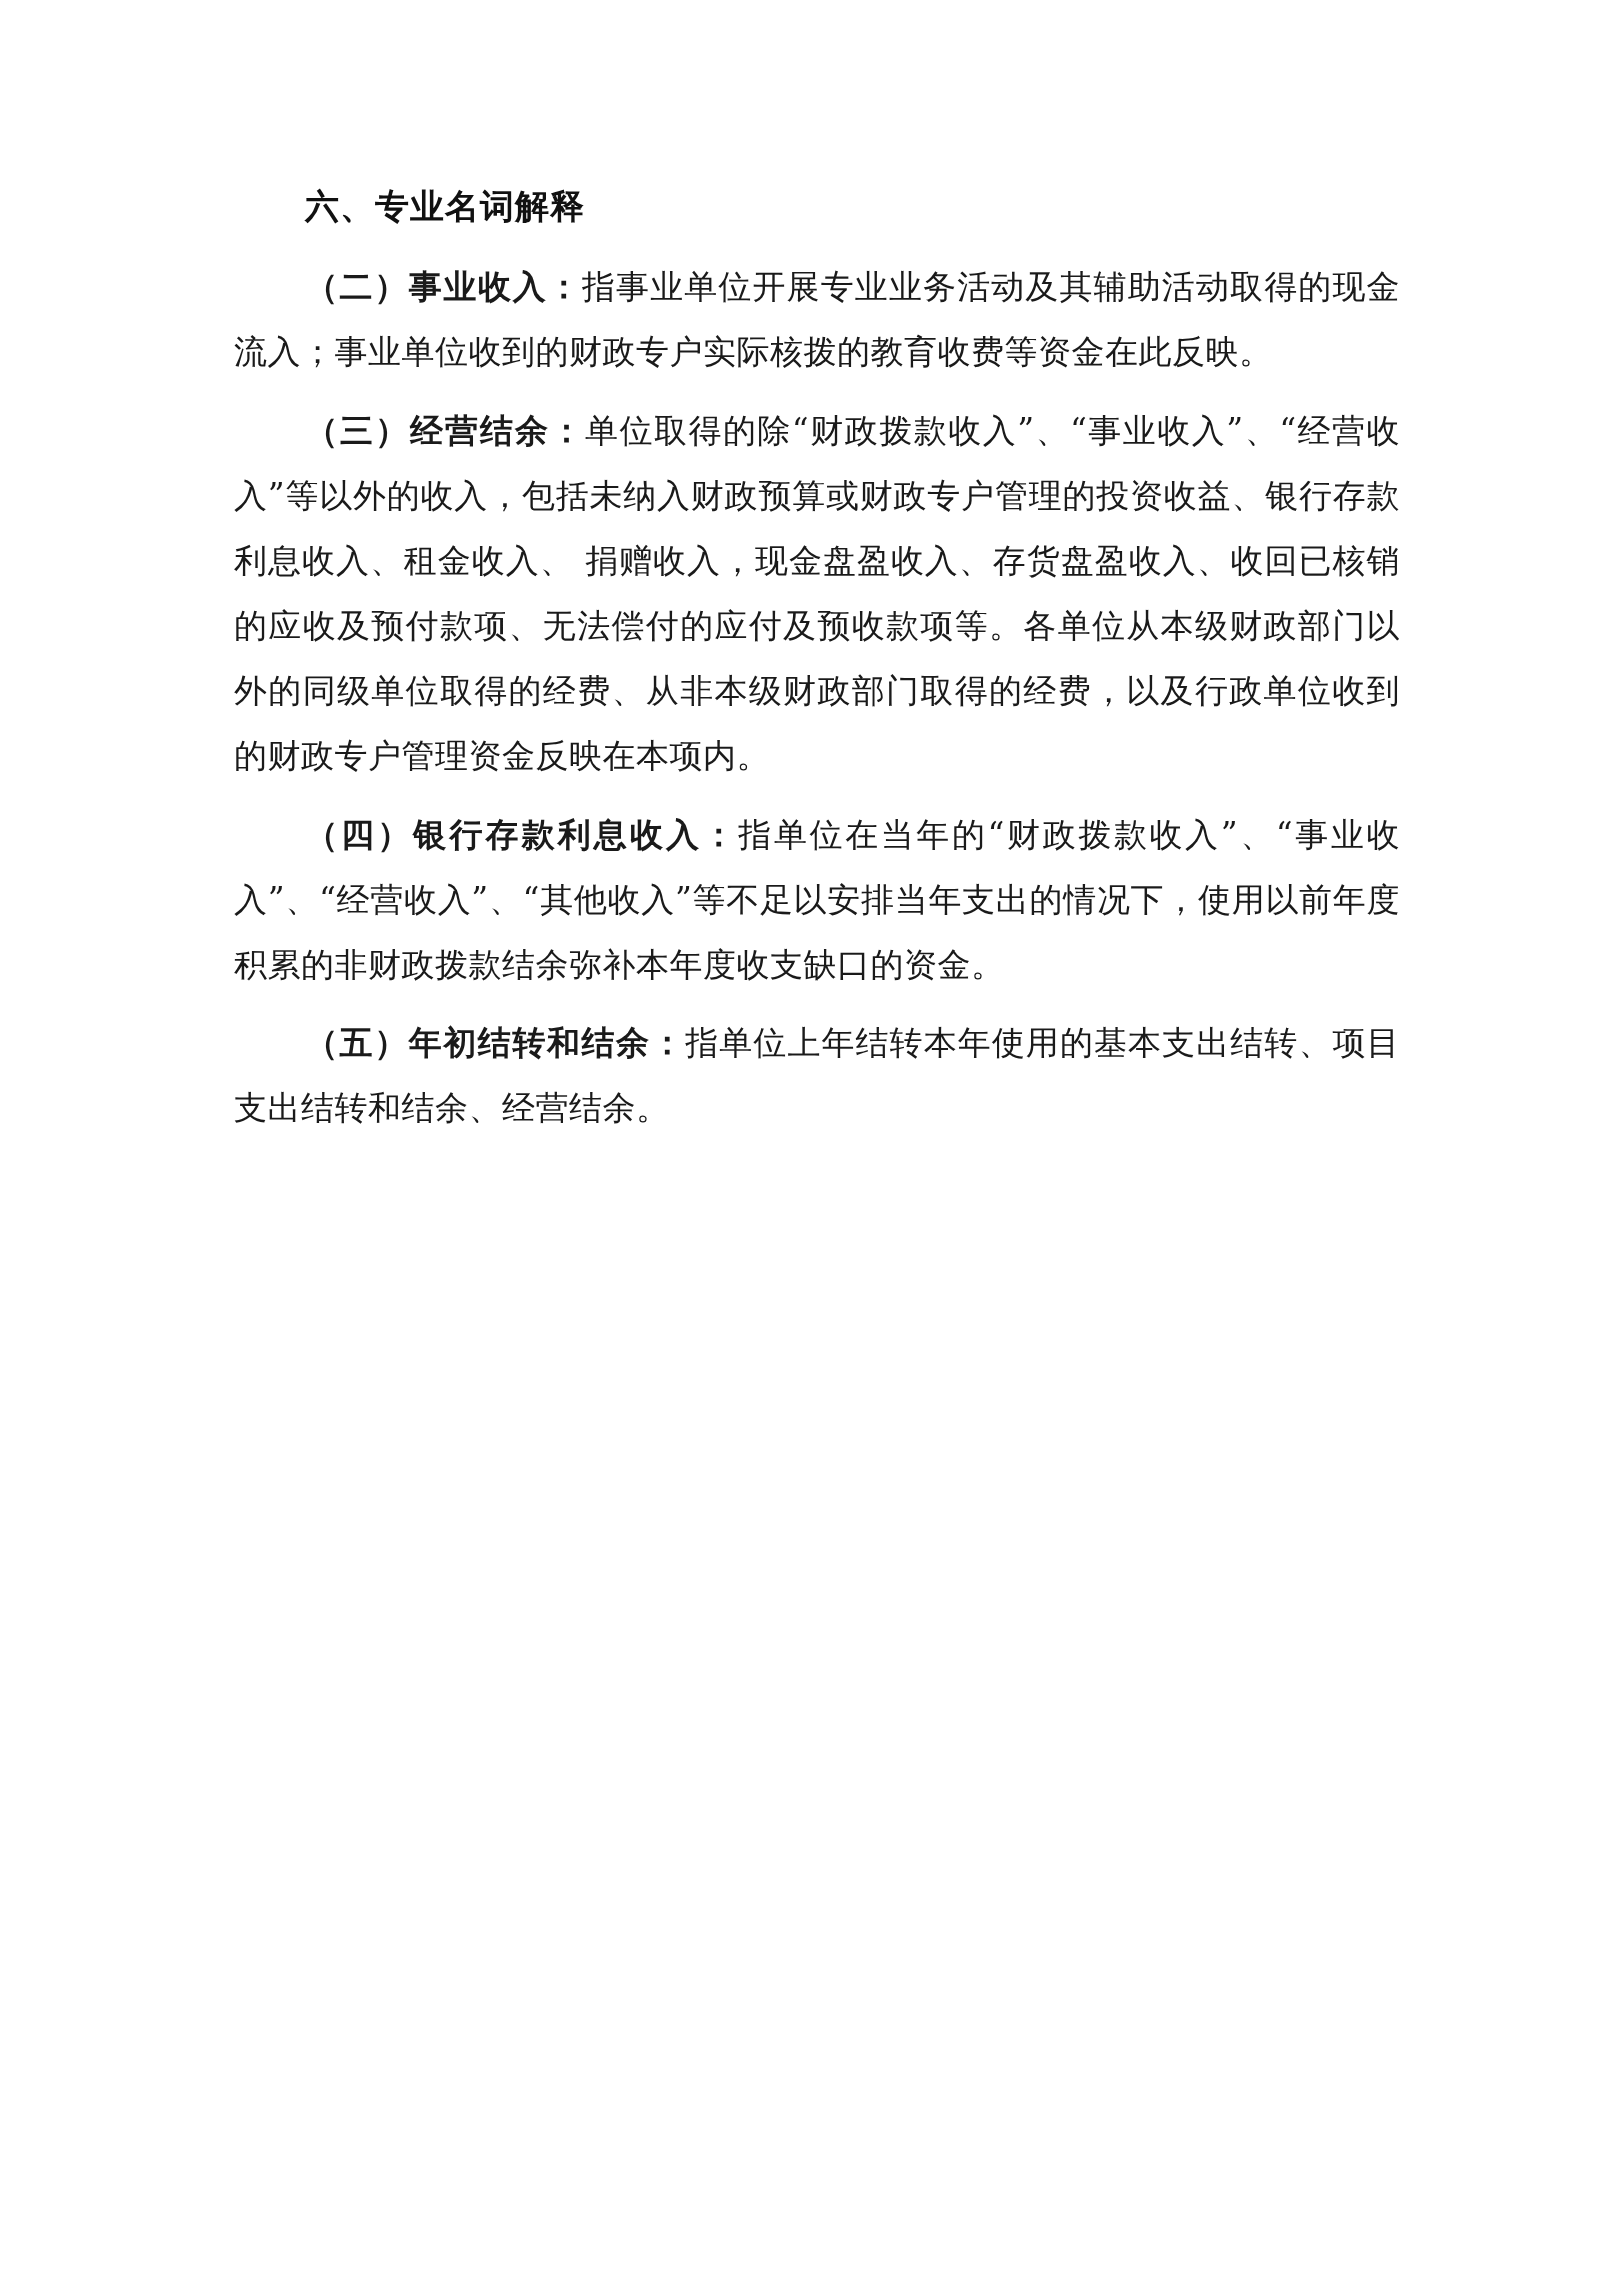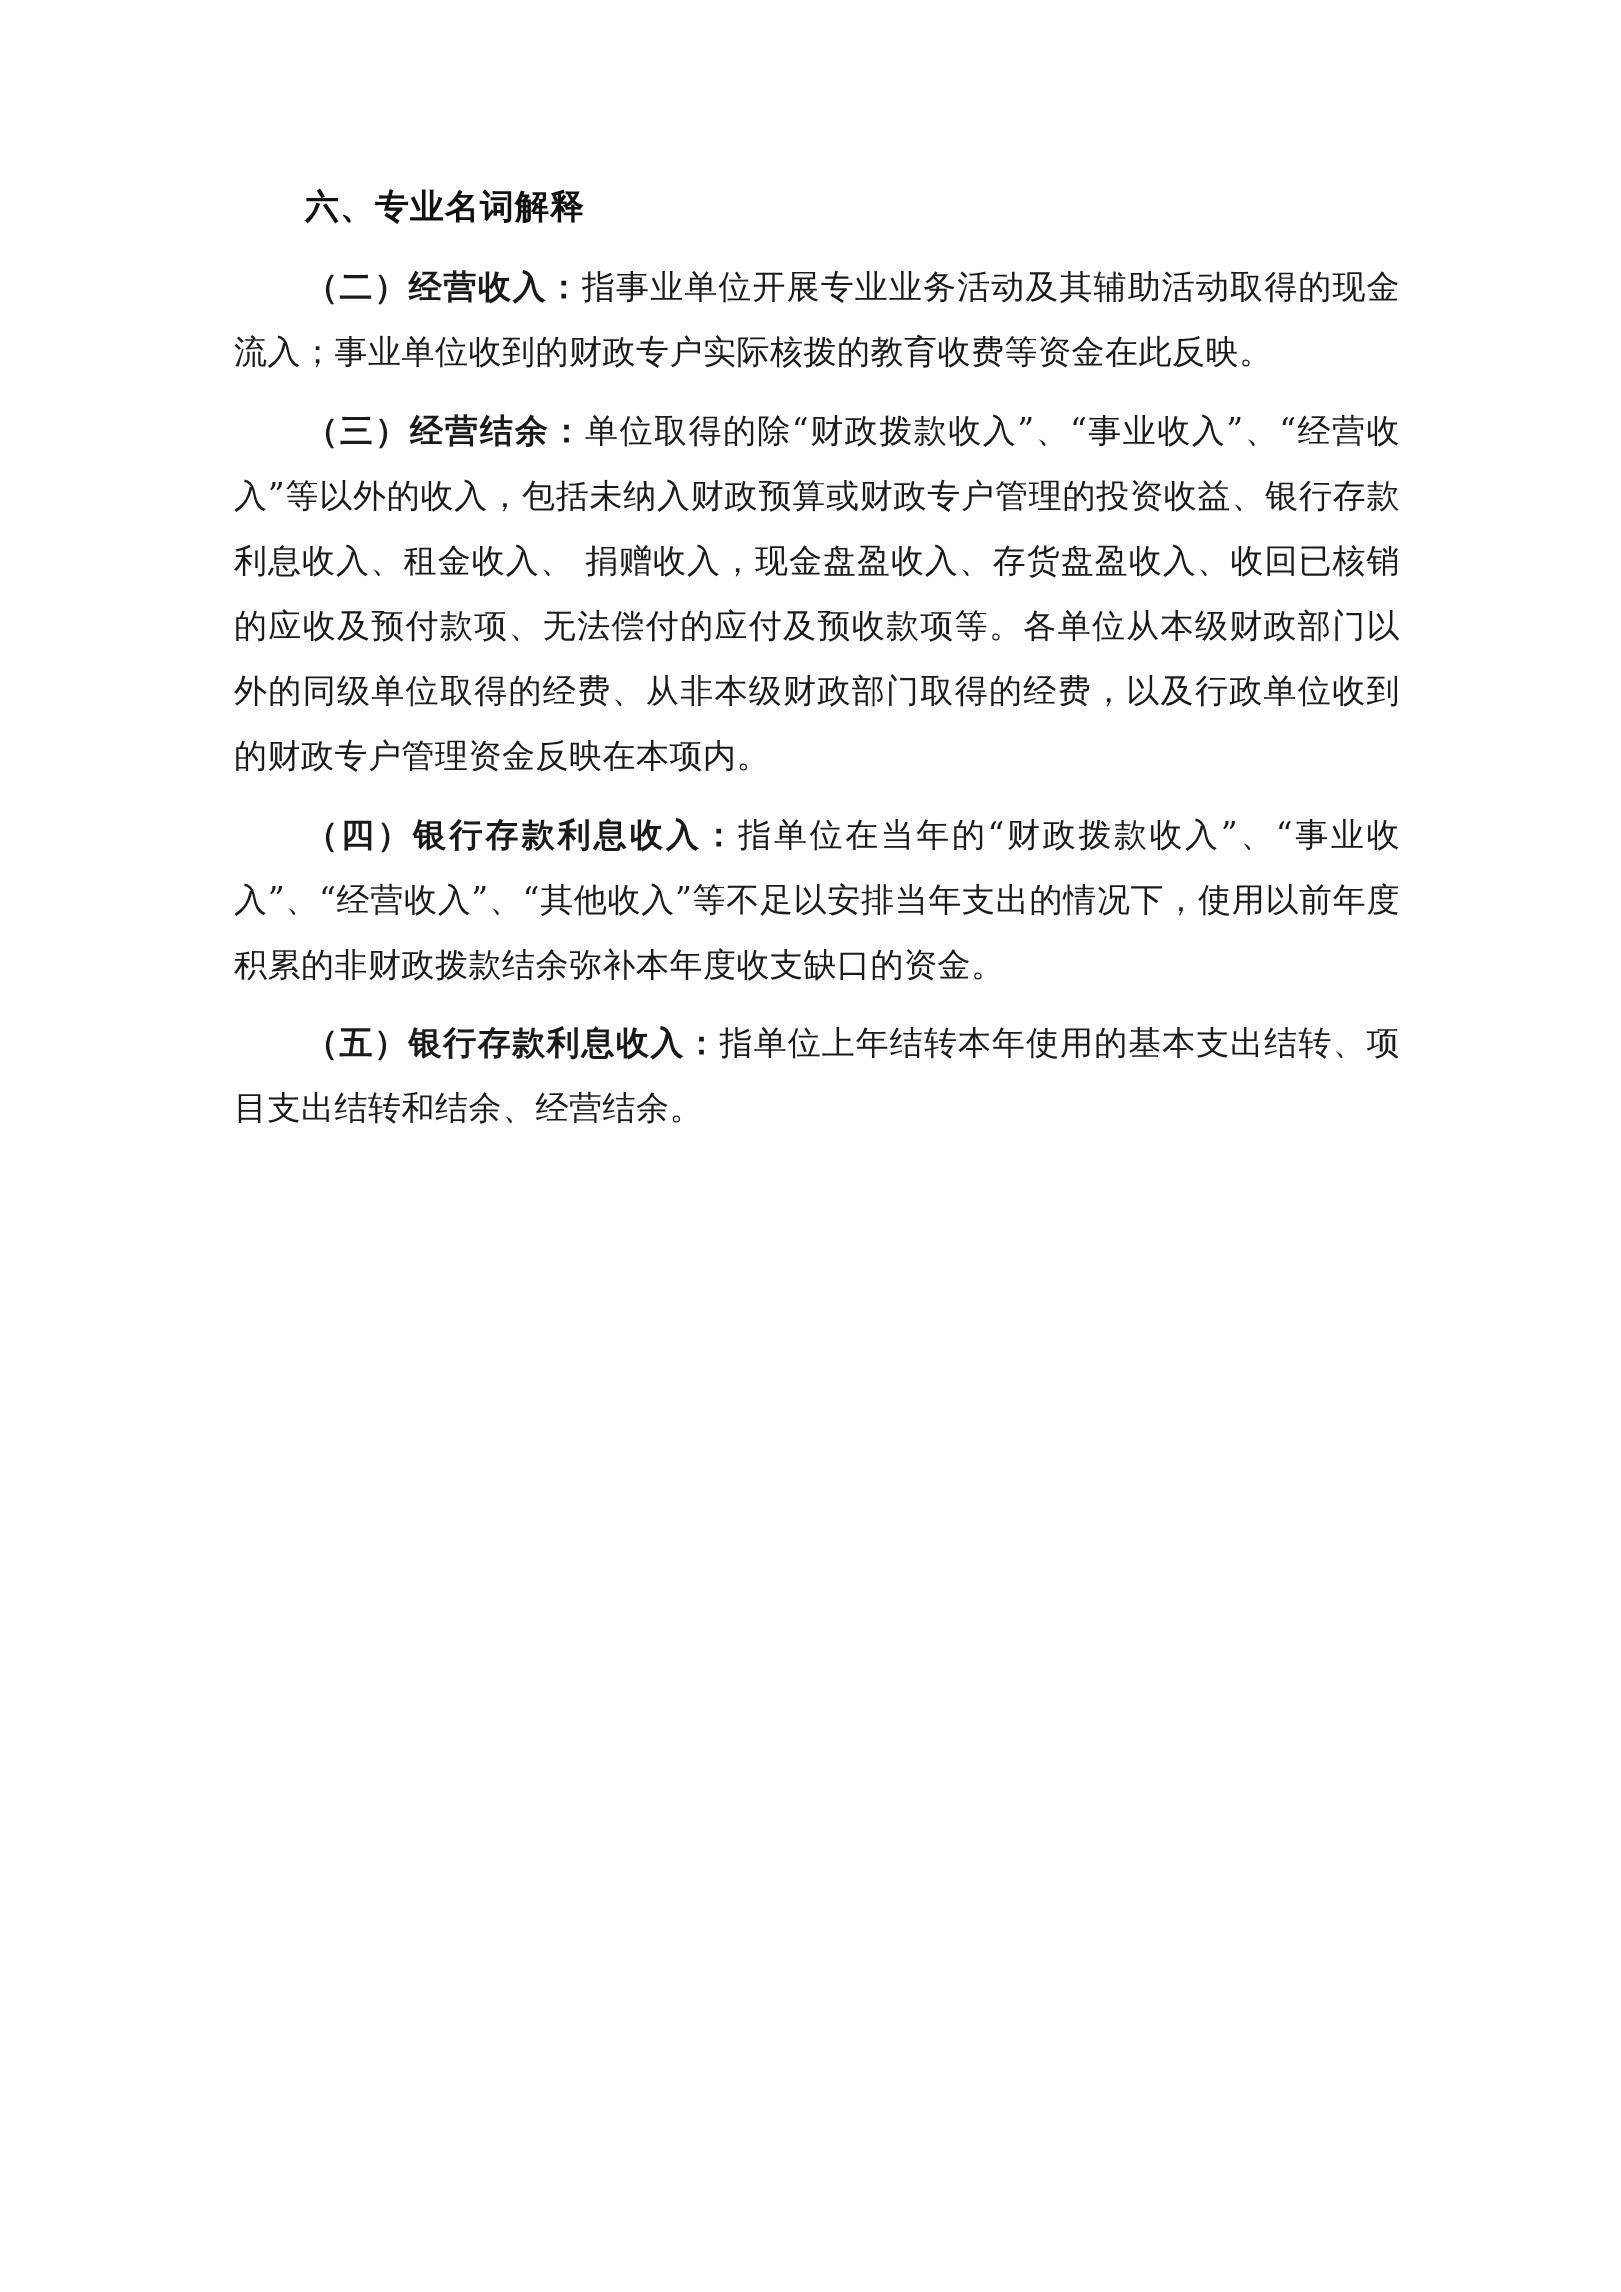--- a/index.html
+++ b/index.html
@@ -53,30 +53,30 @@
 </head>
 <body>
 
 <div id="page">
   <div class="doc-body">
 
     <h2 class="section-heading">六、专业名词解释</h2>
 
 
     <p class="para">
-      <span class="term">（二）经营收入：</span><span>指事业单位开展专业业务活动及其辅助活动取得的现金流入；事业单位收到的财政专户实际核拨的教育收费等资金在此反映。</span>
+      <span class="term">（二）事业收入：</span><span>指事业单位开展专业业务活动及其辅助活动取得的现金流入；事业单位收到的财政专户实际核拨的教育收费等资金在此反映。</span>
     </p>
 
     <p class="para">
       <span class="term">（三）经营结余：</span><span>单位取得的除“财政拨款收入”、“事业收入”、“经营收入”等以外的收入，包括未纳入财政预算或财政专户管理的投资收益、银行存款利息收入、租金收入、 捐赠收入，现金盘盈收入、存货盘盈收入、收回已核销的应收及预付款项、无法偿付的应付及预收款项等。各单位从本级财政部门以外的同级单位取得的经费、从非本级财政部门取得的经费，以及行政单位收到的财政专户管理资金反映在本项内。</span>
     </p>
 
     <p class="para">
       <span class="term">（四）银行存款利息收入：</span><span>指单位在当年的“财政拨款收入”、“事业收入”、“经营收入”、“其他收入”等不足以安排当年支出的情况下，使用以前年度积累的非财政拨款结余弥补本年度收支缺口的资金。</span>
     </p>
 
     <p class="para">
-      <span class="term">（五）银行存款利息收入：</span><span>指单位上年结转本年使用的基本支出结转、项目支出结转和结余、经营结余。</span>
+      <span class="term">（五）年初结转和结余：</span><span>指单位上年结转本年使用的基本支出结转、项目支出结转和结余、经营结余。</span>
     </p>
 
   </div>
 </div>
 
 
 </body></html>

